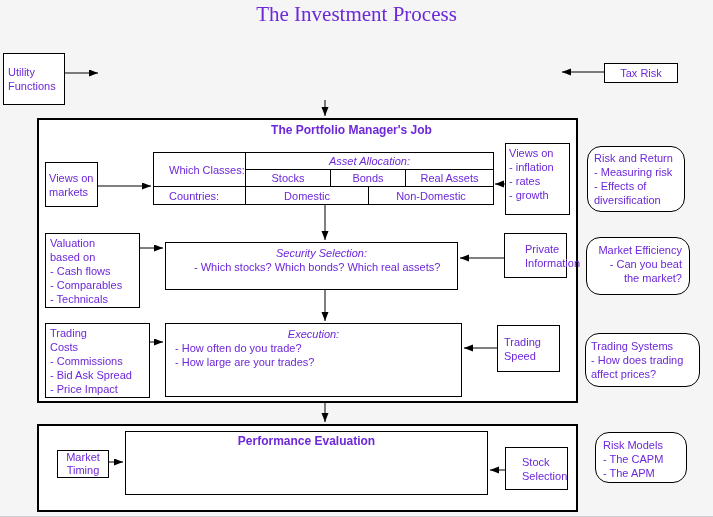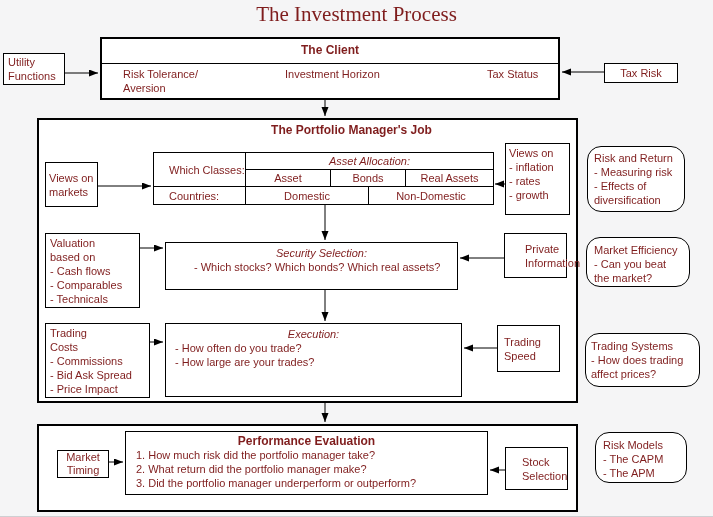--- a/index.html
+++ b/index.html
@@ -1,19 +1,19 @@
 <!DOCTYPE html>
 <html><head>
 <meta charset="utf-8">
 <style>
   html,body{margin:0;padding:0;}
   .canvas{
     position:relative;width:713px;height:517px;
     background:#f5f5f6;overflow:hidden;
-    font-family:"Liberation Sans",sans-serif;color:#7f1d1d;
+    font-family:"Liberation Sans",sans-serif;color:#6d28d9;
   }
   .abs{position:absolute;box-sizing:border-box;}
   .box{position:absolute;box-sizing:border-box;background:#fff;border:1px solid #000;
        font-size:11px;line-height:14px;}
   .thick{border-width:2px;}
   .pre{white-space:pre-line;}
   .vcenter{display:flex;flex-direction:column;justify-content:center;}
   .title{
     position:absolute;top:1px;left:0;width:713px;text-align:center;
     font-family:"Liberation Serif",serif;font-size:21px;line-height:27px;
@@ -34,31 +34,22 @@
   .qlines div{white-space:nowrap;}
   .bottom-edge{position:absolute;left:0;bottom:0;width:713px;height:1px;background:#cfcfd2;}
 </style>
 </head>
 <body>
 
 <div class="canvas">
 
   <div class="title">The Investment Process</div>
 
-  <div class="box thick" style="left:100px;top:37px;width:460px;height:63px;">
-    <div class="client-hdr hdr">The Client</div>
-    <div class="abs" style="left:0;top:24px;width:456px;height:33px;">
-      <span class="abs pre" style="left:21px;top:4px;">Risk Tolerance/
-Aversion</span>
-      <span class="abs" style="left:183px;top:4px;">Investment Horizon</span>
-      <span class="abs" style="left:385px;top:4px;">Tax Status</span>
-    </div>
-  </div>
 
-  <div class="box pre vcenter" style="left:3px;top:53px;width:62px;height:32px;padding-left:4px;">Utility
+  <div class="box pre vcenter" style="left:3px;top:53px;width:62px;height:52px;padding-left:4px;">Utility
 Functions</div>
   <div class="box" style="left:604px;top:63px;width:74px;height:20px;text-align:center;line-height:18px;">Tax Risk</div>
 
   <div class="box thick" style="left:37px;top:118px;width:541px;height:285px;">
     <div class="abs hdr" style="left:0;top:3px;width:537px;margin-left:44px;">The Portfolio Manager's Job</div>
 
     <div class="box pre vcenter" style="left:6px;top:42px;width:53px;height:45px;padding-left:3px;">Views on
 markets</div>
 
     <div class="abs" style="left:114px;top:32px;">
@@ -69,21 +60,21 @@
             <col style="width:38px">
           <col style="width:37px">
             <col style="width:88px">
         </colgroup>
         <tbody>
             <tr style="height:17px;">
           <td rowspan="2" class="lbl">Which Classes:</td>
           <td colspan="4" class="ital">Asset Allocation:</td>
         </tr>
         <tr style="height:17px;">
-          <td>Asset</td>
+          <td>Stocks</td>
           <td colspan="2">Bonds</td>
           <td>Real Assets</td>
         </tr>
         <tr style="height:18px;">
           <td class="lbl">Countries:</td>
           <td colspan="2">Domestic</td>
           <td colspan="2">Non-Domestic</td>
         </tr>
       </tbody>
         </table>
@@ -122,37 +113,32 @@
       </div>
     </div>
 
     <div class="box pre vcenter" style="left:458px;top:205px;width:63px;height:47px;padding-left:6px;">Trading
 Speed</div>
   </div>
 
   <div class="box thick" style="left:37px;top:424px;width:541px;height:88px;">
     <div class="box" style="left:86px;top:5px;width:363px;height:64px;">
       <div class="hdr" style="margin-top:2px;">Performance Evaluation</div>
-      <div class="qlines" style="padding-left:10px;">
-        <div>1. How much risk did the portfolio manager take?</div>
-        <div>2. What return did the portfolio manager make?</div>
-        <div>3. Did the portfolio manager underperform or outperform?</div>
-      </div>
     </div>
     <div class="box pre" style="left:18px;top:24px;width:52px;height:28px;text-align:center;line-height:13px;">Market
 Timing</div>
     <div class="box pre vcenter" style="left:466px;top:21px;width:63px;height:43px;padding-left:16px;">Stock
 Selection</div>
   </div>
 
   <div class="note" style="left:587px;top:146px;width:98px;height:66px;padding:4px 6px;">Risk and Return
 - Measuring risk
 - Effects of
 diversification</div>
-  <div class="note" style="left:586px;top:237px;width:104px;height:50px;">Market Efficiency
+  <div class="note" style="left:586px;top:237px;width:104px;height:58px;text-align:right;">Market Efficiency
 - Can you beat
 the market?</div>
   <div class="note" style="left:585px;top:333px;width:115px;height:54px;padding:5px 5px;">Trading Systems
 - How does trading
 affect prices?</div>
   <div class="note" style="left:595px;top:432px;width:92px;height:51px;">Risk Models
 - The CAPM
 - The APM</div>
 
   <svg class="arrows" width="713" height="517">

